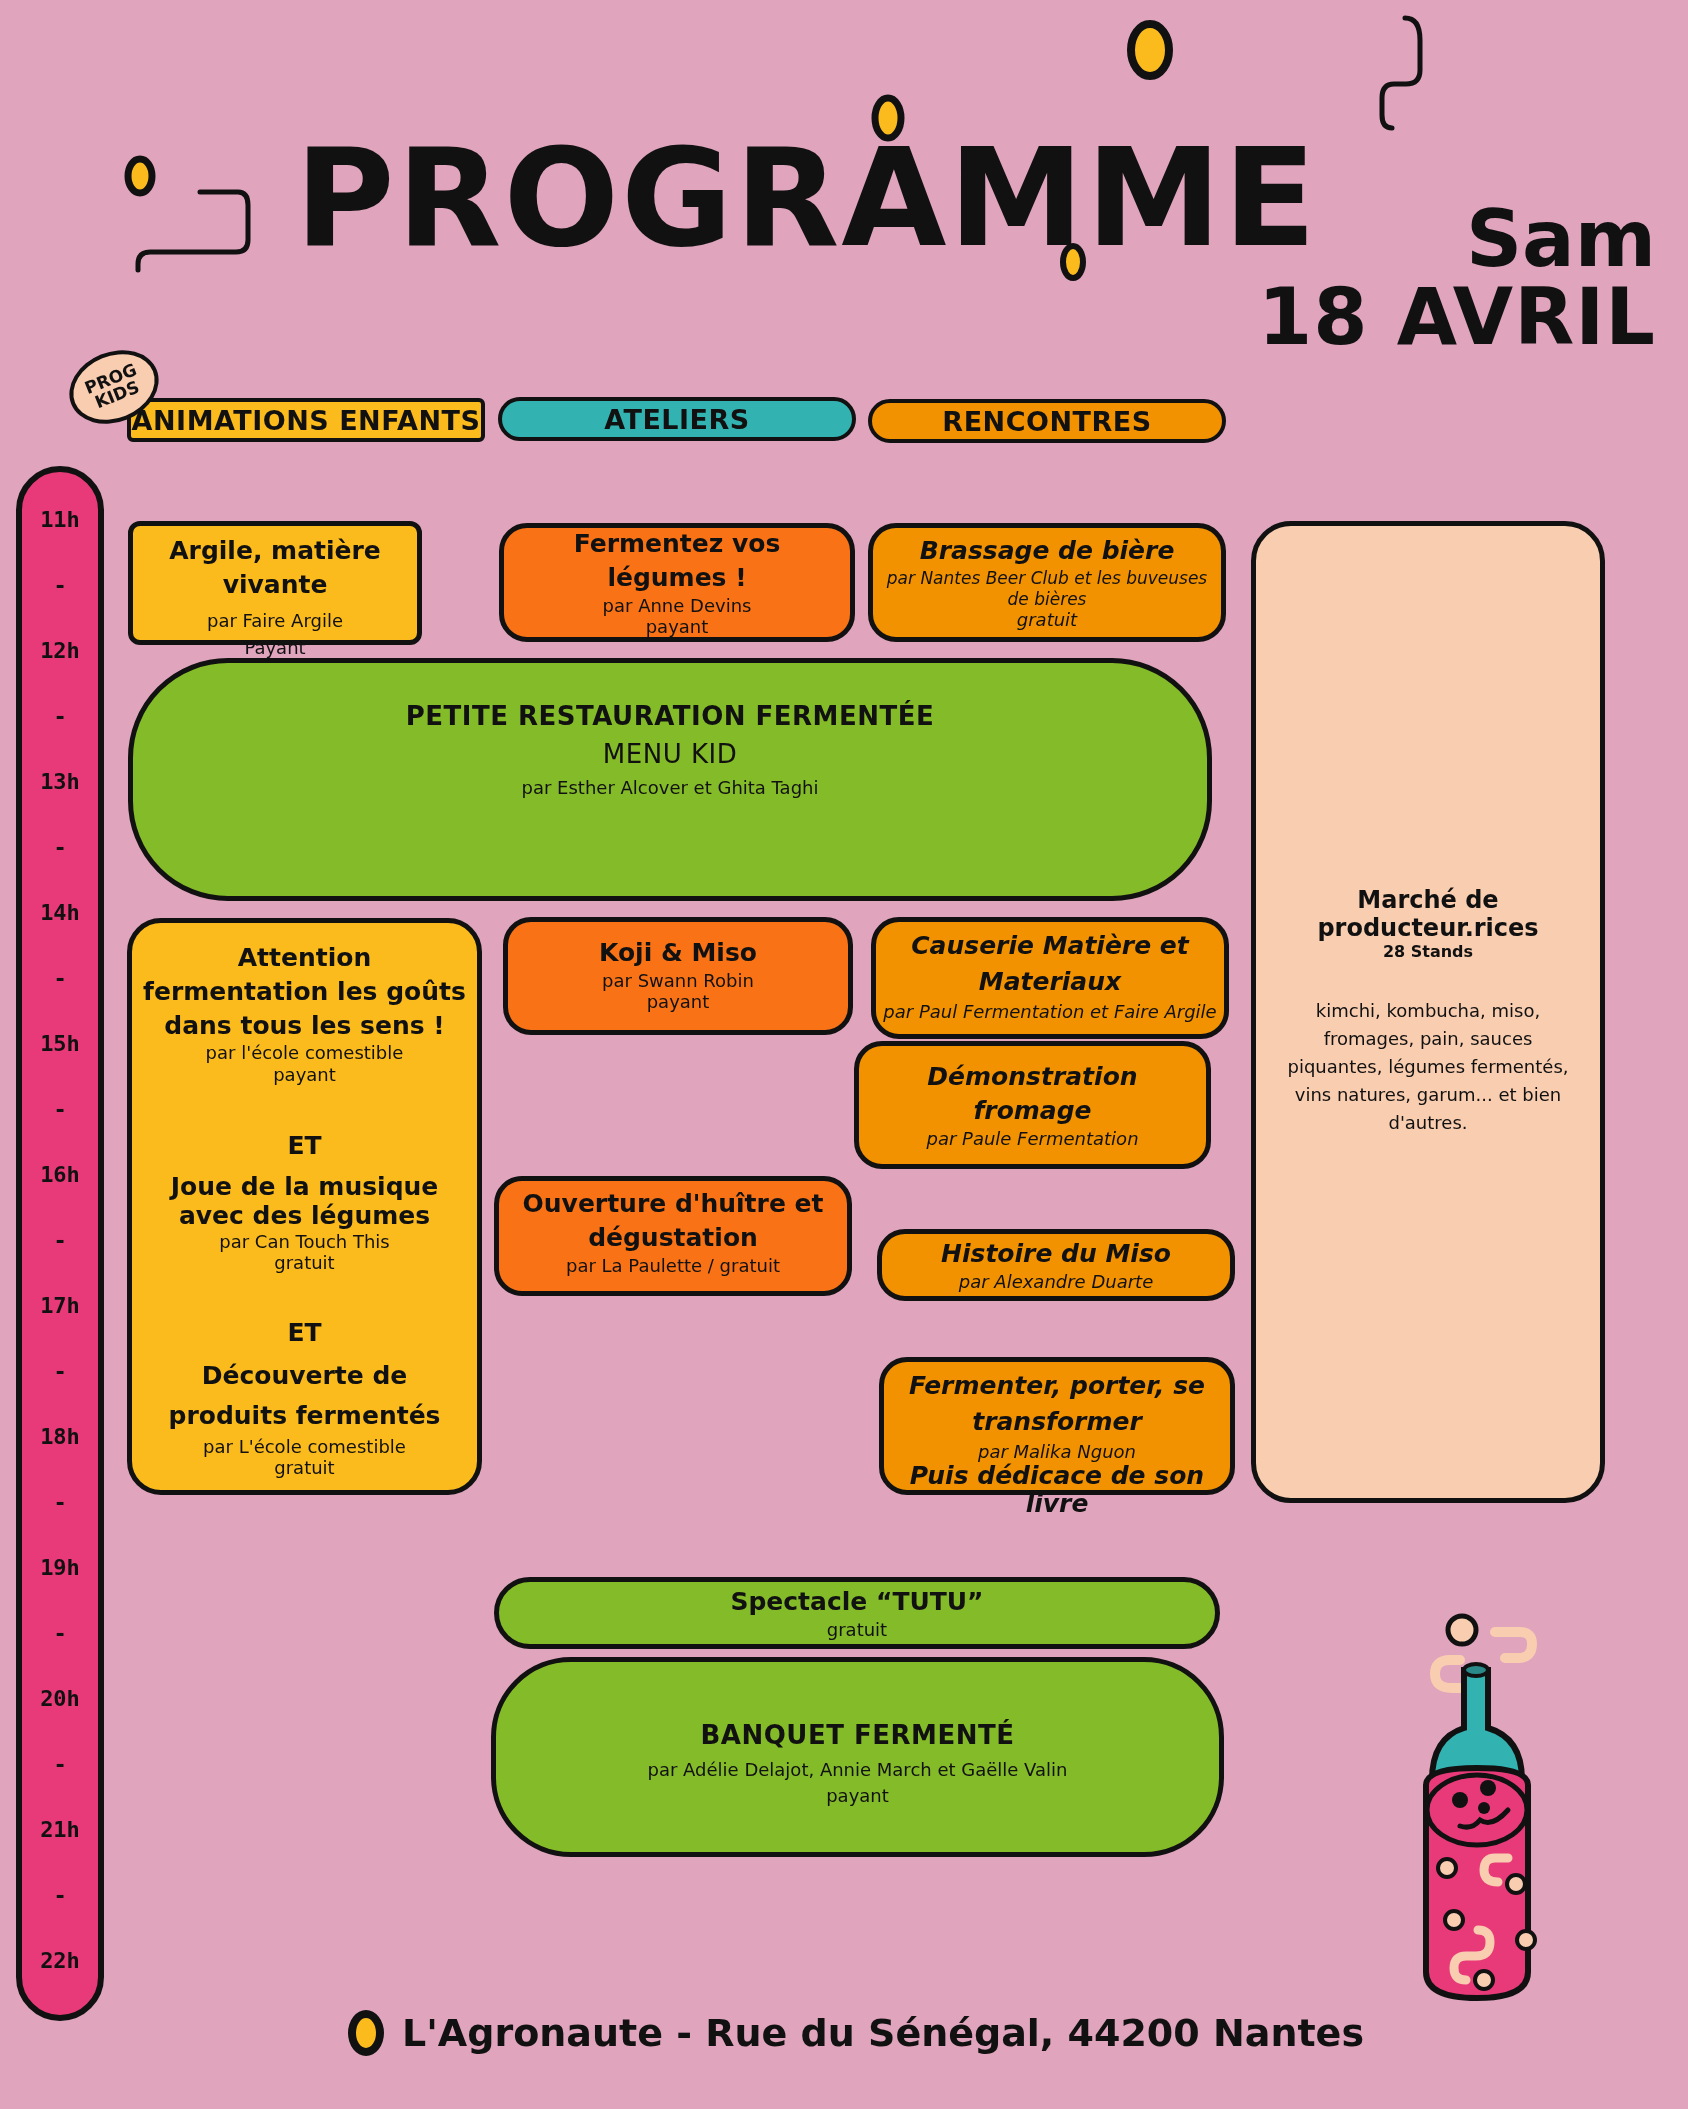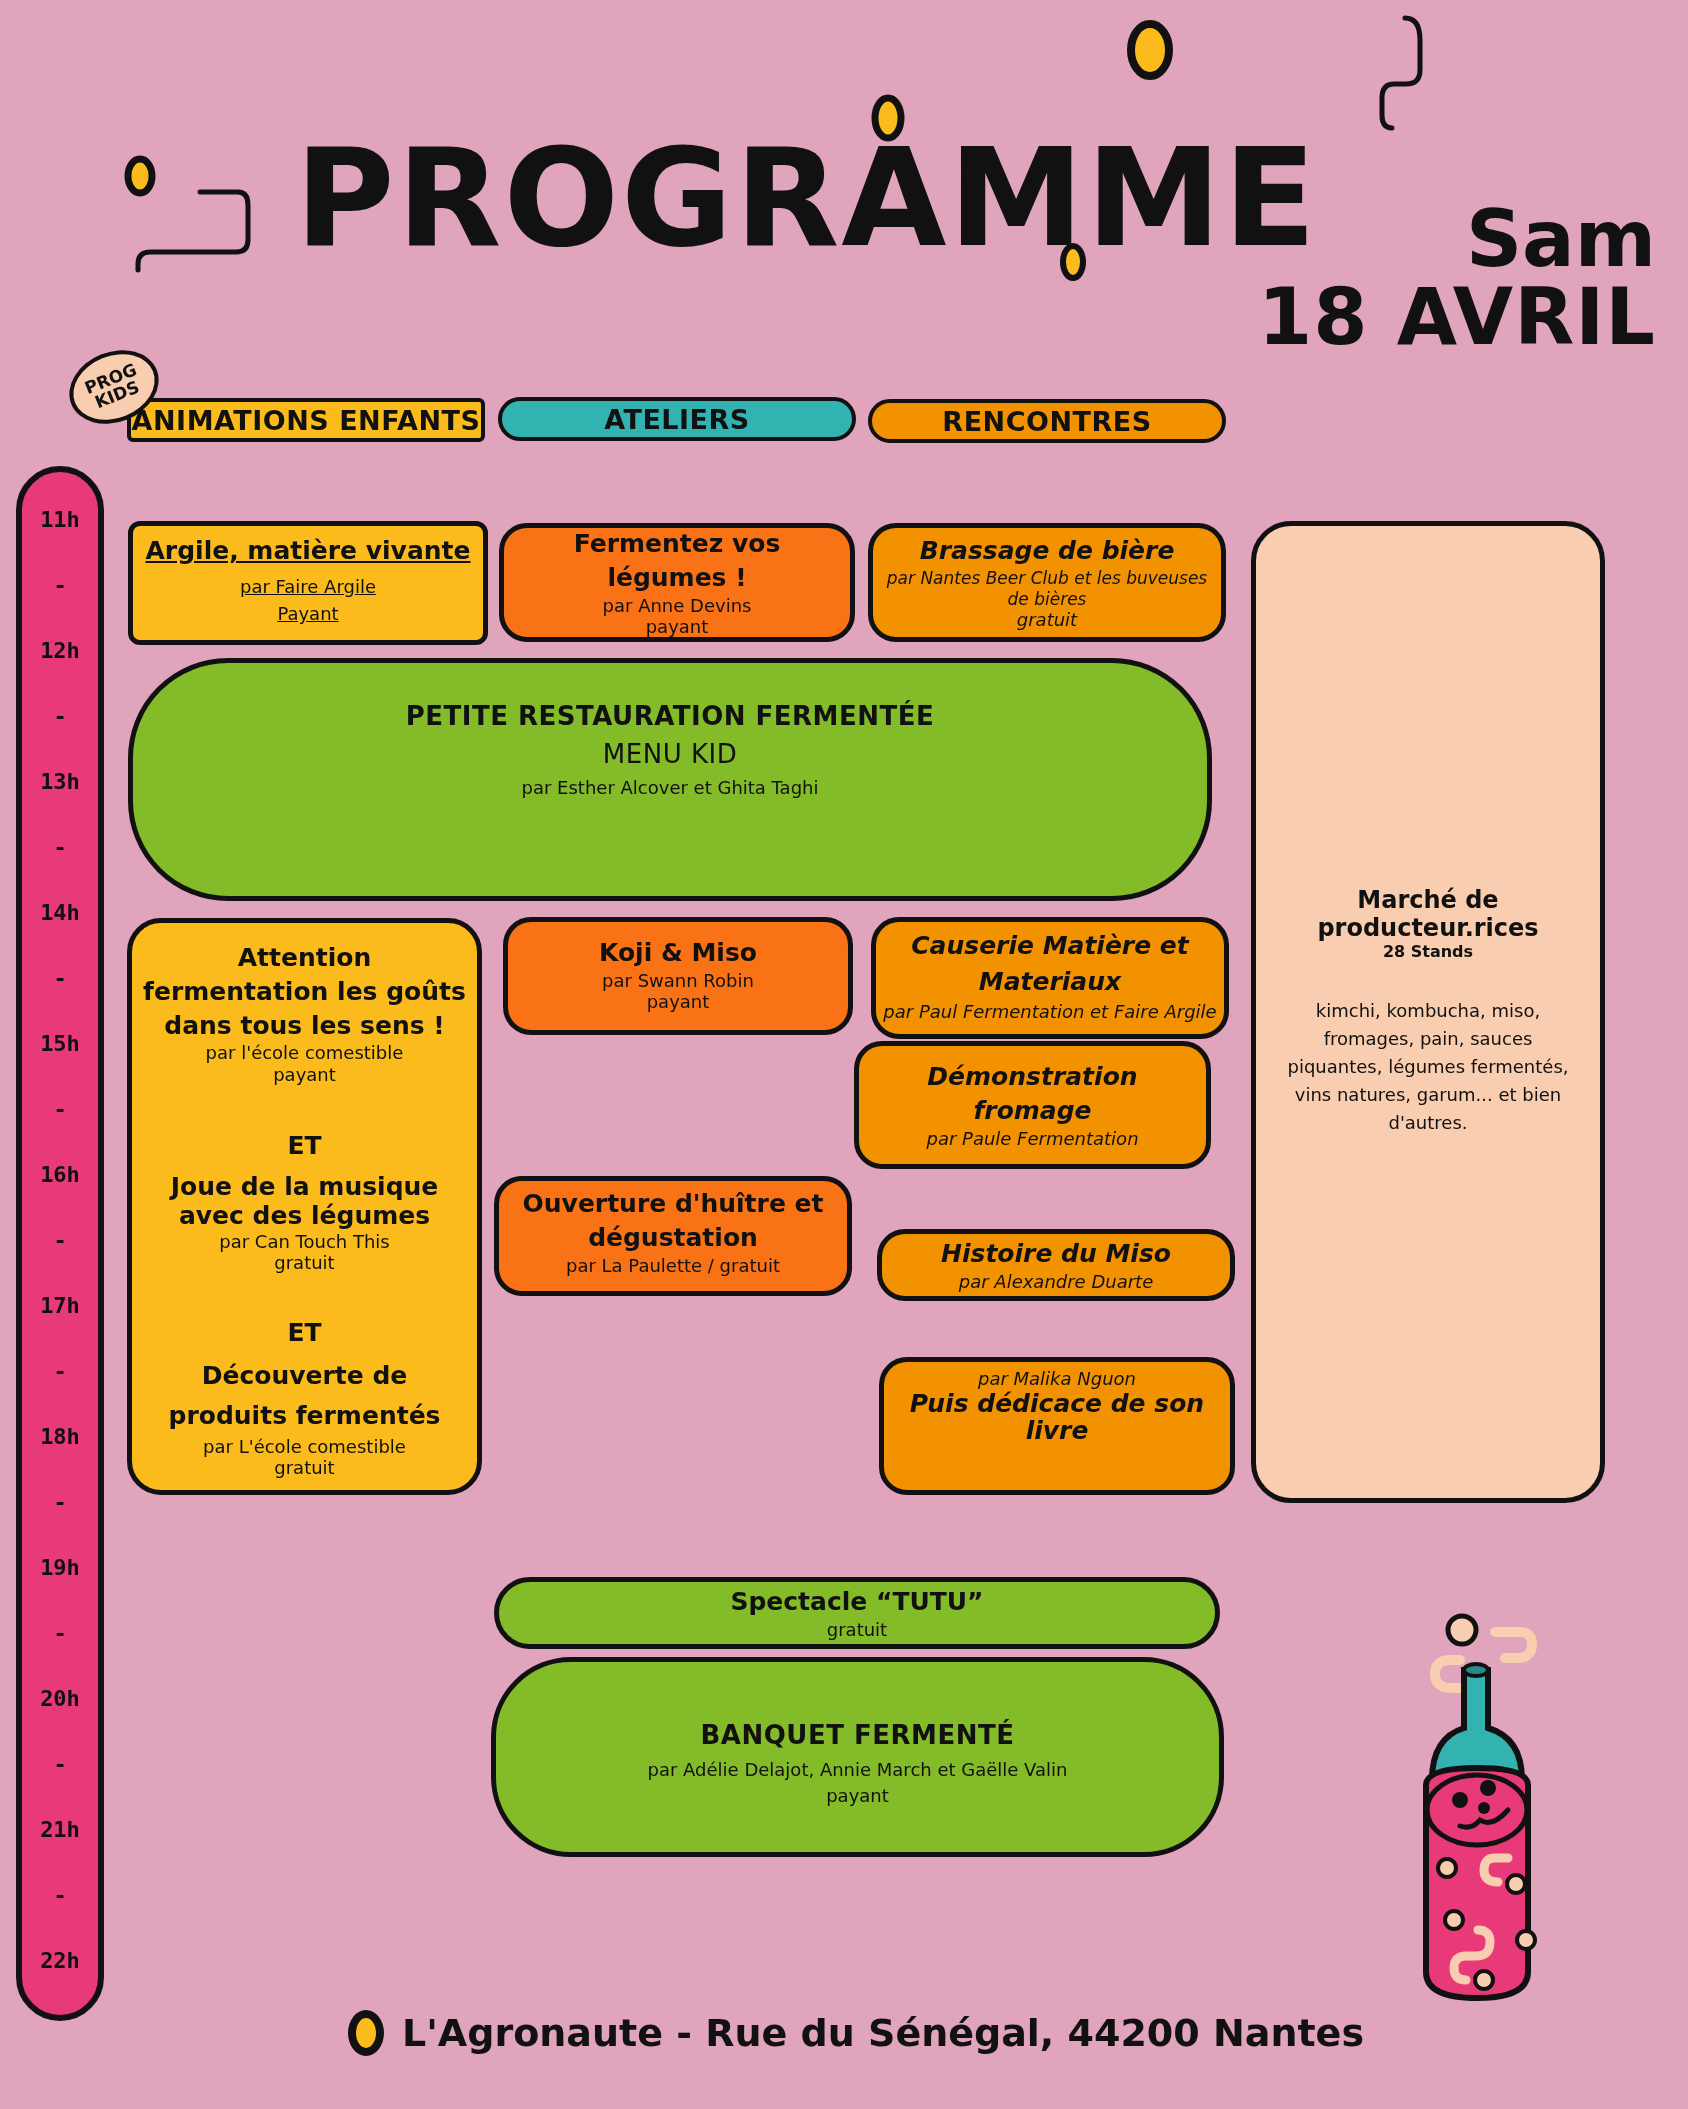--- a/index.html
+++ b/index.html
@@ -116,21 +116,21 @@
   <div class="tick" style="top:1030px">-</div>
   <div class="tick" style="top:1095px">19h</div>
   <div class="tick" style="top:1161px">-</div>
   <div class="tick" style="top:1226px">20h</div>
   <div class="tick" style="top:1292px">-</div>
   <div class="tick" style="top:1357px">21h</div>
   <div class="tick" style="top:1423px">-</div>
   <div class="tick" style="top:1488px">22h</div>
 </div>
 
-<div class="card yellow" style="left:128px;top:521px;width:360px;height:124px;border-radius:12px;text-decoration:underline;">
+<div class="card yellow" style="left:128px;top:521px;width:294px;height:124px;border-radius:12px;">
   <div class="h">Argile, matière vivante</div>
   <div class="s" style="margin-top:8px">par Faire Argile</div>
   <div class="s" style="margin-top:6px">Payant</div>
 </div>
 <div class="card teal" style="left:499px;top:523px;width:356px;height:119px;border-radius:28px;justify-content:center;">
   <div class="h">Fermentez vos légumes !</div>
   <div class="s">par Anne Devins</div>
   <div class="s">payant</div>
 </div>
 <div class="card orange" style="left:868px;top:523px;width:358px;height:119px;border-radius:28px;justify-content:center;padding:4px 6px;">
@@ -181,20 +181,21 @@
 </div>
 <div class="card orange" style="left:854px;top:1041px;width:357px;height:128px;border-radius:28px;justify-content:center;">
   <div class="h">Démonstration fromage</div>
   <div class="s">par Paule Fermentation</div>
 </div>
 <div class="card orange" style="left:877px;top:1209px;width:358px;height:72px;border-radius:28px;justify-content:center;padding:0;margin-top:20px;">
   <div class="h">Histoire du Miso</div>
   <div class="s">par Alexandre Duarte</div>
 </div>
 <div class="card orange" style="left:879px;top:1357px;width:356px;height:138px;border-radius:28px;padding:6px 2px;">
+  <div class="h" style="line-height:1.45">Fermenter, porter, se transformer</div>
   <div class="s">par Malika Nguon</div>
   <div class="h" style="line-height:1.1">Puis dédicace de son livre</div>
 </div>
 
 <div class="card green" style="left:494px;top:1577px;width:726px;height:72px;border-radius:36px;justify-content:center;padding:0;">
   <div class="h">Spectacle “TUTU”</div>
   <div class="s">gratuit</div>
 </div>
 <div class="card green" style="left:491px;top:1657px;width:733px;height:200px;border-radius:80px;padding-top:58px;">
   <div class="cap">BANQUET FERMENTÉ</div>

